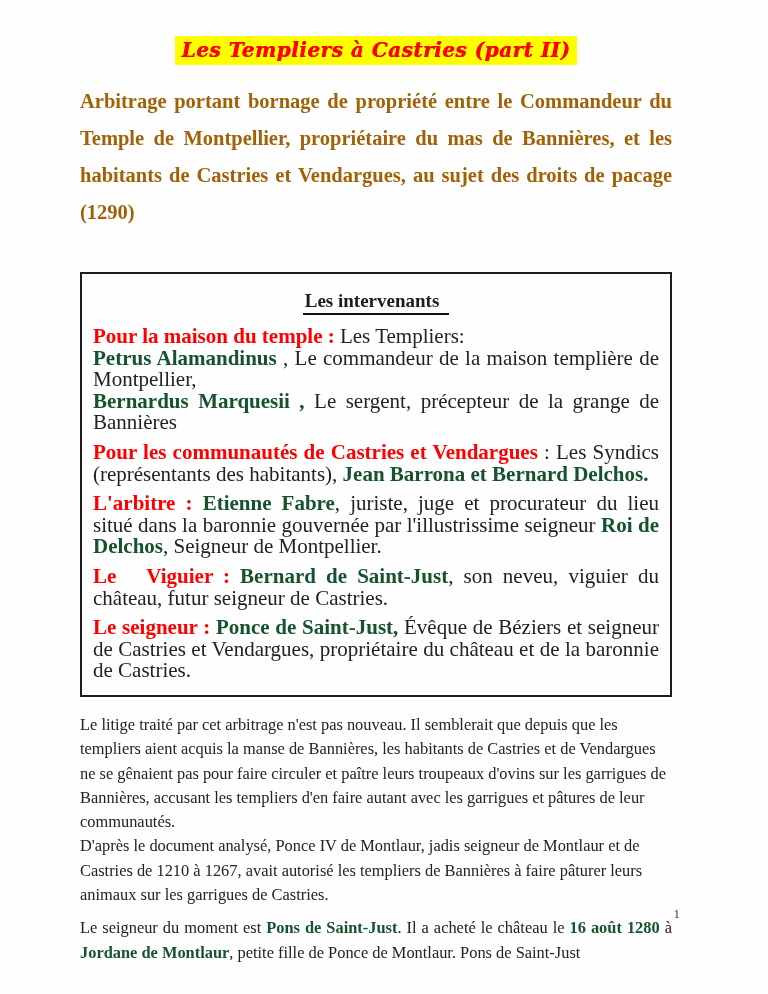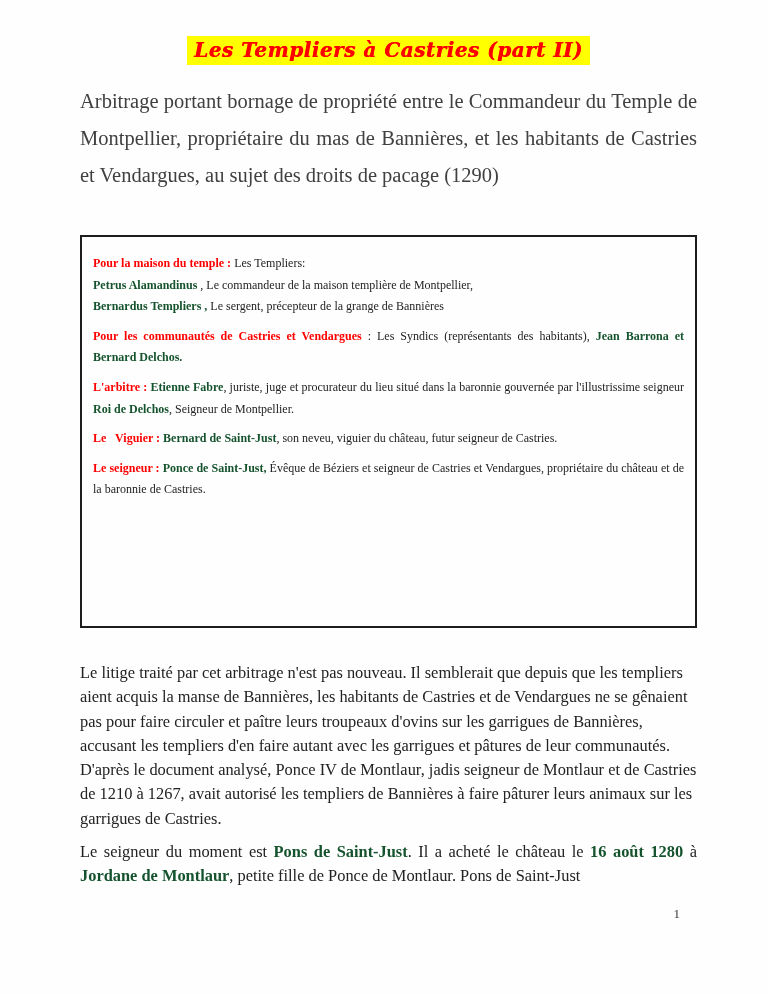--- a/index.html
+++ b/index.html
@@ -12,21 +12,21 @@
   body{
     font-family:"Liberation Serif","DejaVu Serif",serif;
     color:var(--ink);
   }
   .page{
     position:relative;
     width:768px;
     height:994px;
     margin:0 auto;
     background:#fffefe;
-    padding:36px 71px 0 80px;
+    padding:36px 96px 0 80px;
     overflow:hidden;
   }
   
   .doc-title-wrap{
     text-align:center;
     margin-bottom:18px;
   }
   .doc-title{
     display:inline-block;
     font-family:"DejaVu Serif","Liberation Serif",serif;
@@ -36,24 +36,24 @@
     line-height:26px;
     letter-spacing:0.5px;
     color:var(--red);
     background:var(--yellow);
     padding:1px 7px 2px 7px;
     text-shadow:0.4px 0 0 var(--red);
   }
   
   .heading{
     font-size:20.5px;
-    font-weight:normal;
+    font-weight:bold;
     line-height:37px;
     text-align:justify;
-    color:#404040;
+    color:#a16207;
   }
   
   .box{
     margin-top:41px;
     border:2px solid #1d1d1d;
     padding:16px 11px 13px 11px;
     min-height:393px;
   }
   .box-title-wrap{
     text-align:center;
@@ -61,35 +61,35 @@
   }
   .box-title{
     display:inline-block;
     font-size:19px;
     font-weight:bold;
     border-bottom:2px solid #111;
     padding:0 10px 1px 2px;
   }
   
   .rich-para{
-    font-size:12px;
+    font-size:21px;
     line-height:21.6px;
     text-align:justify;
     margin:0 0 8px 0;
   }
   .rich-para:last-child{margin-bottom:0;}
   .align-left{text-align:left;}
   .align-justify{text-align:justify;}
   .seg{white-space:pre-wrap;}
   .seg-red-bold{color:var(--red);font-weight:bold;}
   .seg-bold{font-weight:bold;color:#14532d;}
   .seg-normal{color:#222;}
   
   .body-text{
-    margin-top:33px;
+    margin-top:16px;
   }
   .body-text .rich-para{
     font-size:16.4px;
     line-height:24.3px;
     margin-bottom:9px;
     color:#222;
   }
   
   .page-number{
     position:absolute;
@@ -104,24 +104,27 @@
 
 <div class="page">
 
   <div class="doc-title-wrap">
     <span class="doc-title">Les Templiers à Castries (part II)</span>
   </div>
 
   <h1 class="heading">Arbitrage portant bornage de propriété entre le Commandeur du Temple de Montpellier, propriétaire du mas de Bannières, et les habitants de Castries et Vendargues, au sujet des droits de pacage (1290)</h1>
 
   <div class="box">
+    <div class="box-title-wrap">
+      <span class="box-title">Les intervenants</span>
+    </div>
     <div>
         <p class="rich-para"><span class="seg seg-red-bold">Pour la maison du temple : </span><span class="seg seg-normal">Les Templiers:
 </span><span class="seg seg-bold">Petrus Alamandinus </span><span class="seg seg-normal">, Le commandeur de la maison templière de Montpellier,
-</span><span class="seg seg-bold">Bernardus Templiers , </span><span class="seg seg-normal">Le sergent, précepteur de la grange de Bannières</span></p>
+</span><span class="seg seg-bold">Bernardus Marquesii , </span><span class="seg seg-normal">Le sergent, précepteur de la grange de Bannières</span></p>
         <p class="rich-para"><span class="seg seg-red-bold">Pour les communautés de Castries et Vendargues</span><span class="seg seg-normal"> : Les Syndics (représentants des habitants), </span><span class="seg seg-bold">Jean Barrona et Bernard Delchos.</span></p>
         <p class="rich-para"><span class="seg seg-red-bold">L'arbitre : </span><span class="seg seg-bold">Etienne Fabre</span><span class="seg seg-normal">, juriste, juge et procurateur du lieu situé dans la baronnie gouvernée par l'illustrissime seigneur </span><span class="seg seg-bold">Roi de Delchos</span><span class="seg seg-normal">, Seigneur de Montpellier.</span></p>
         <p class="rich-para"><span class="seg seg-red-bold">Le   Viguier : </span><span class="seg seg-bold">Bernard de Saint-Just</span><span class="seg seg-normal">, son neveu, viguier du château, futur seigneur de Castries.</span></p>
         <p class="rich-para"><span class="seg seg-red-bold">Le seigneur : </span><span class="seg seg-bold">Ponce de Saint-Just,</span><span class="seg seg-normal"> Évêque de Béziers et seigneur de Castries et Vendargues, propriétaire du château et de la baronnie de Castries.</span></p>
       </div>
   </div>
 
   <div class="body-text">
       <p class="rich-para align-left"><span class="seg seg-normal">Le litige traité par cet arbitrage n'est pas nouveau. Il semblerait que depuis que les templiers aient acquis la manse de Bannières, les habitants de Castries et de Vendargues ne se gênaient pas pour faire circuler et paître leurs troupeaux d'ovins sur les garrigues de Bannières, accusant les templiers d'en faire autant avec les garrigues et pâtures de leur communautés.
 D'après le document analysé, Ponce IV de Montlaur, jadis seigneur de Montlaur et de Castries de 1210 à 1267, avait autorisé les templiers de Bannières à faire pâturer leurs animaux sur les garrigues de Castries.</span></p>

